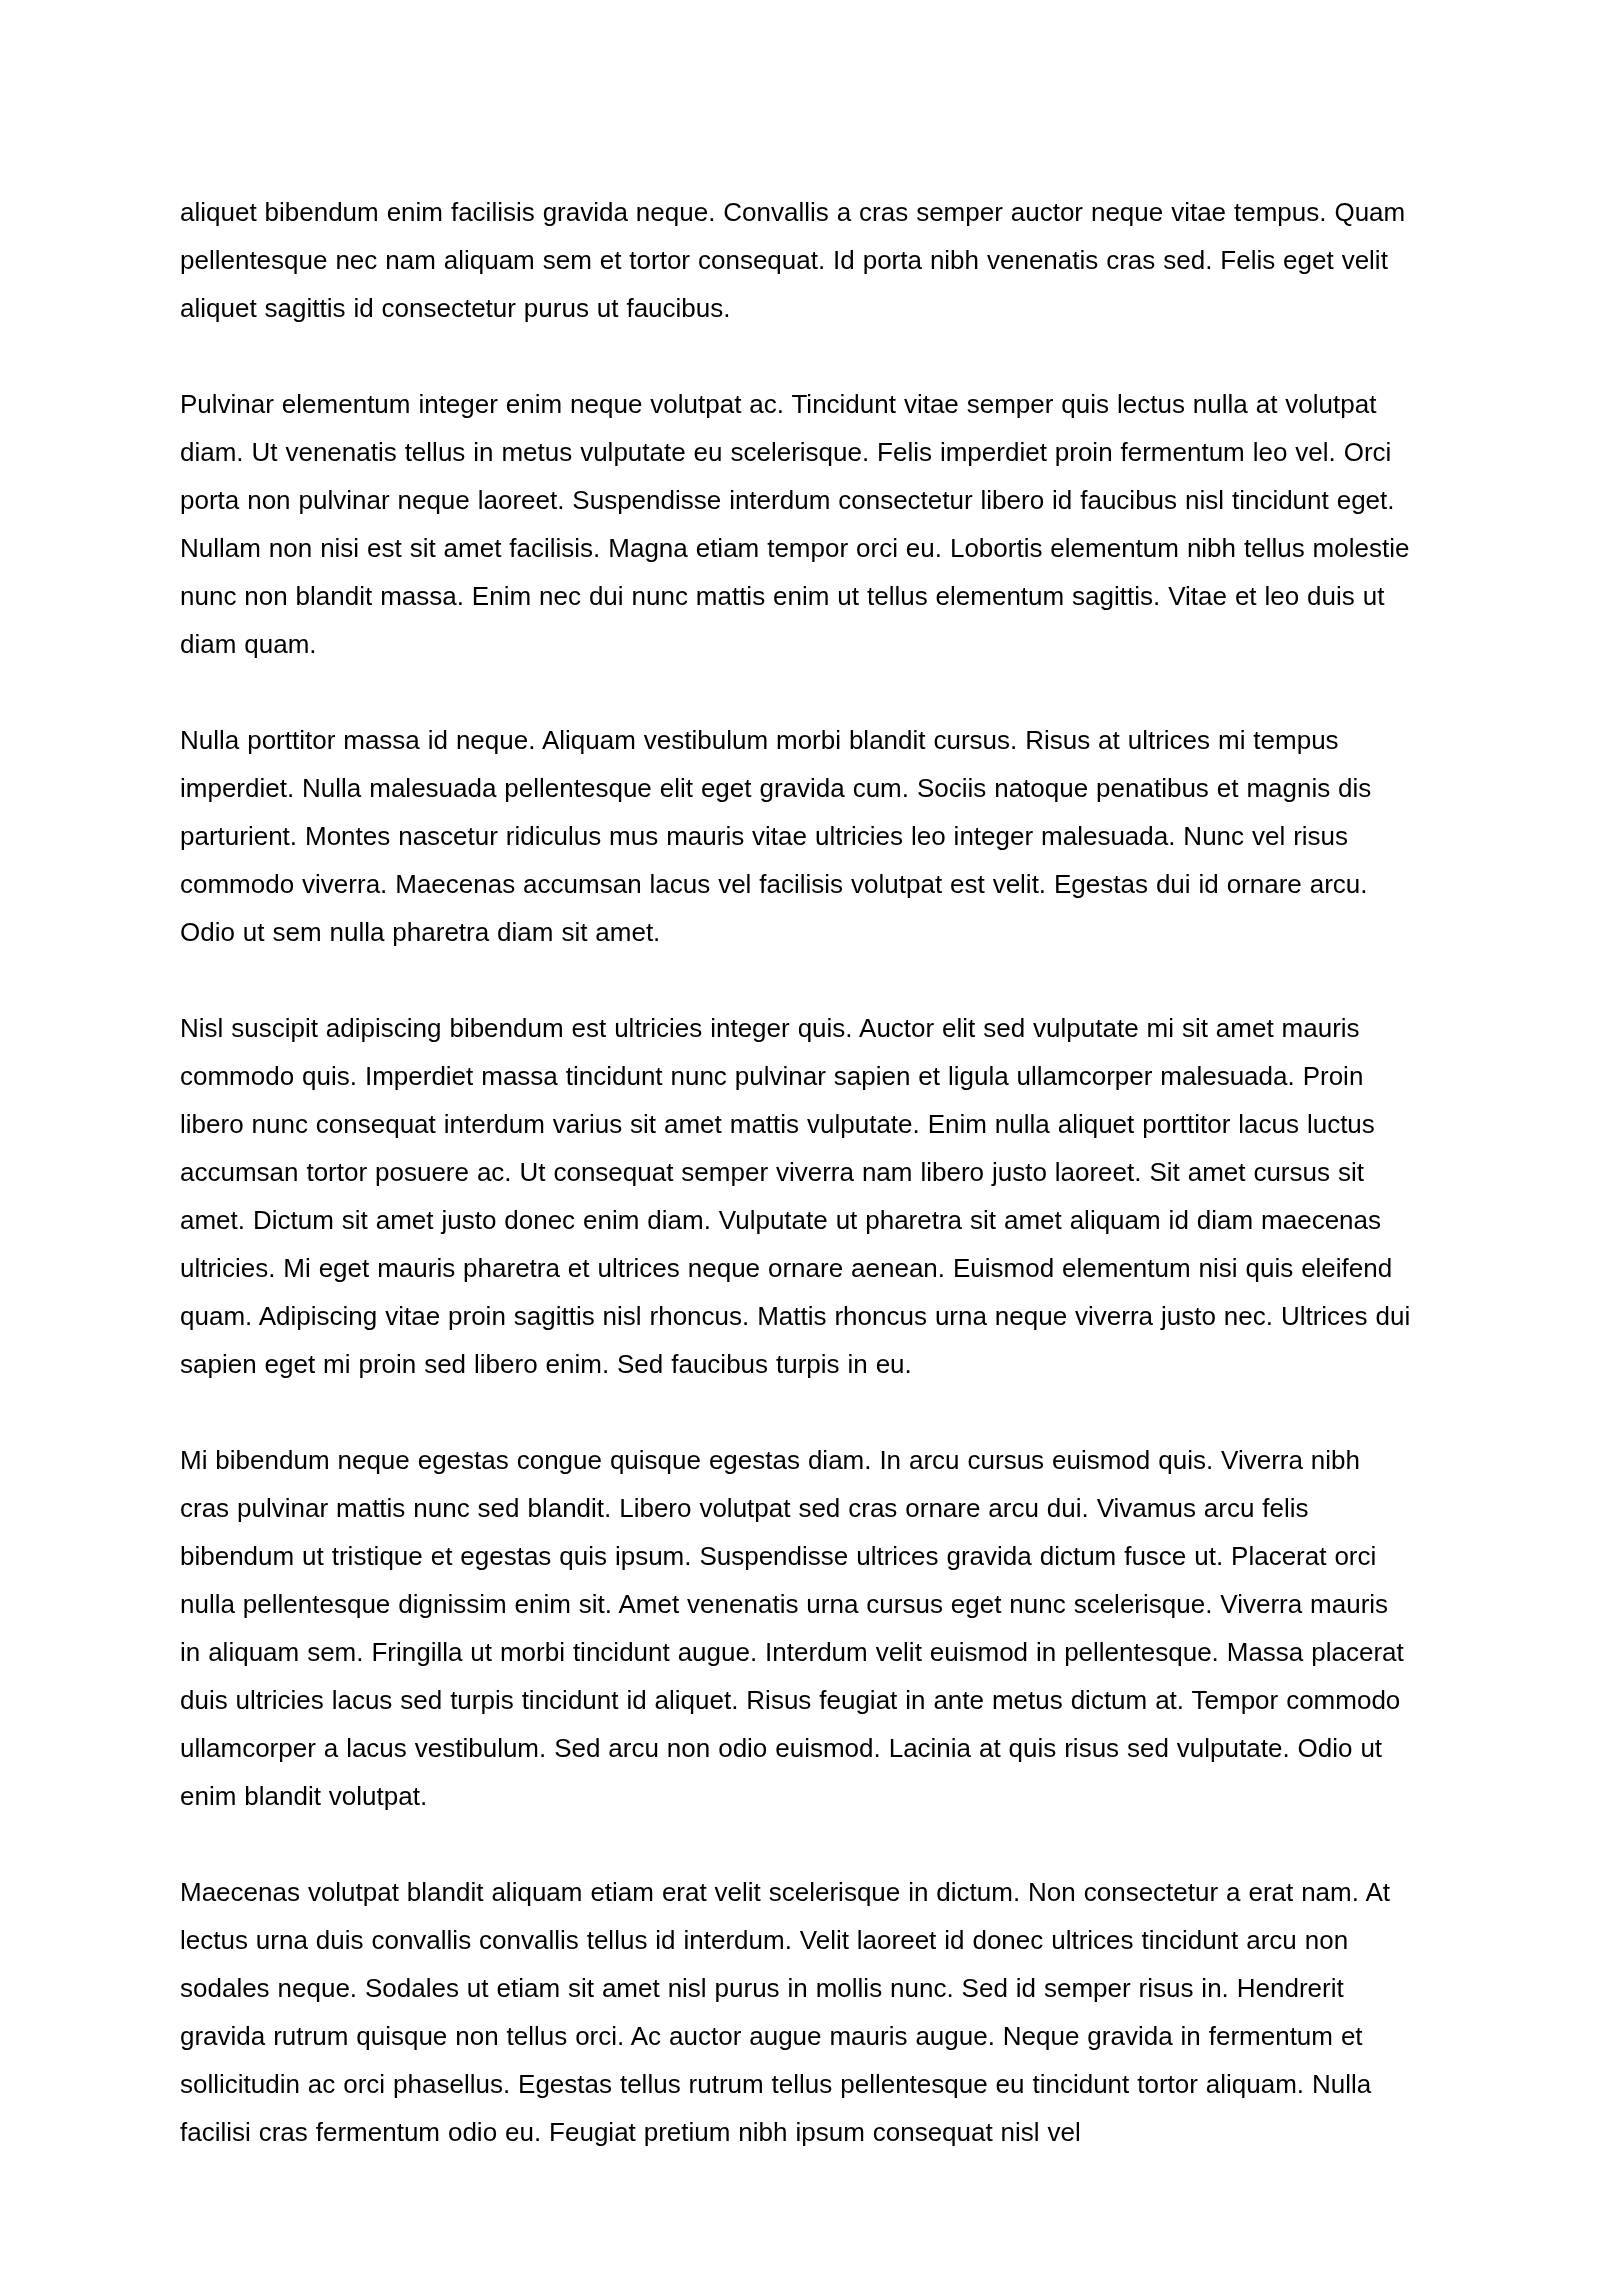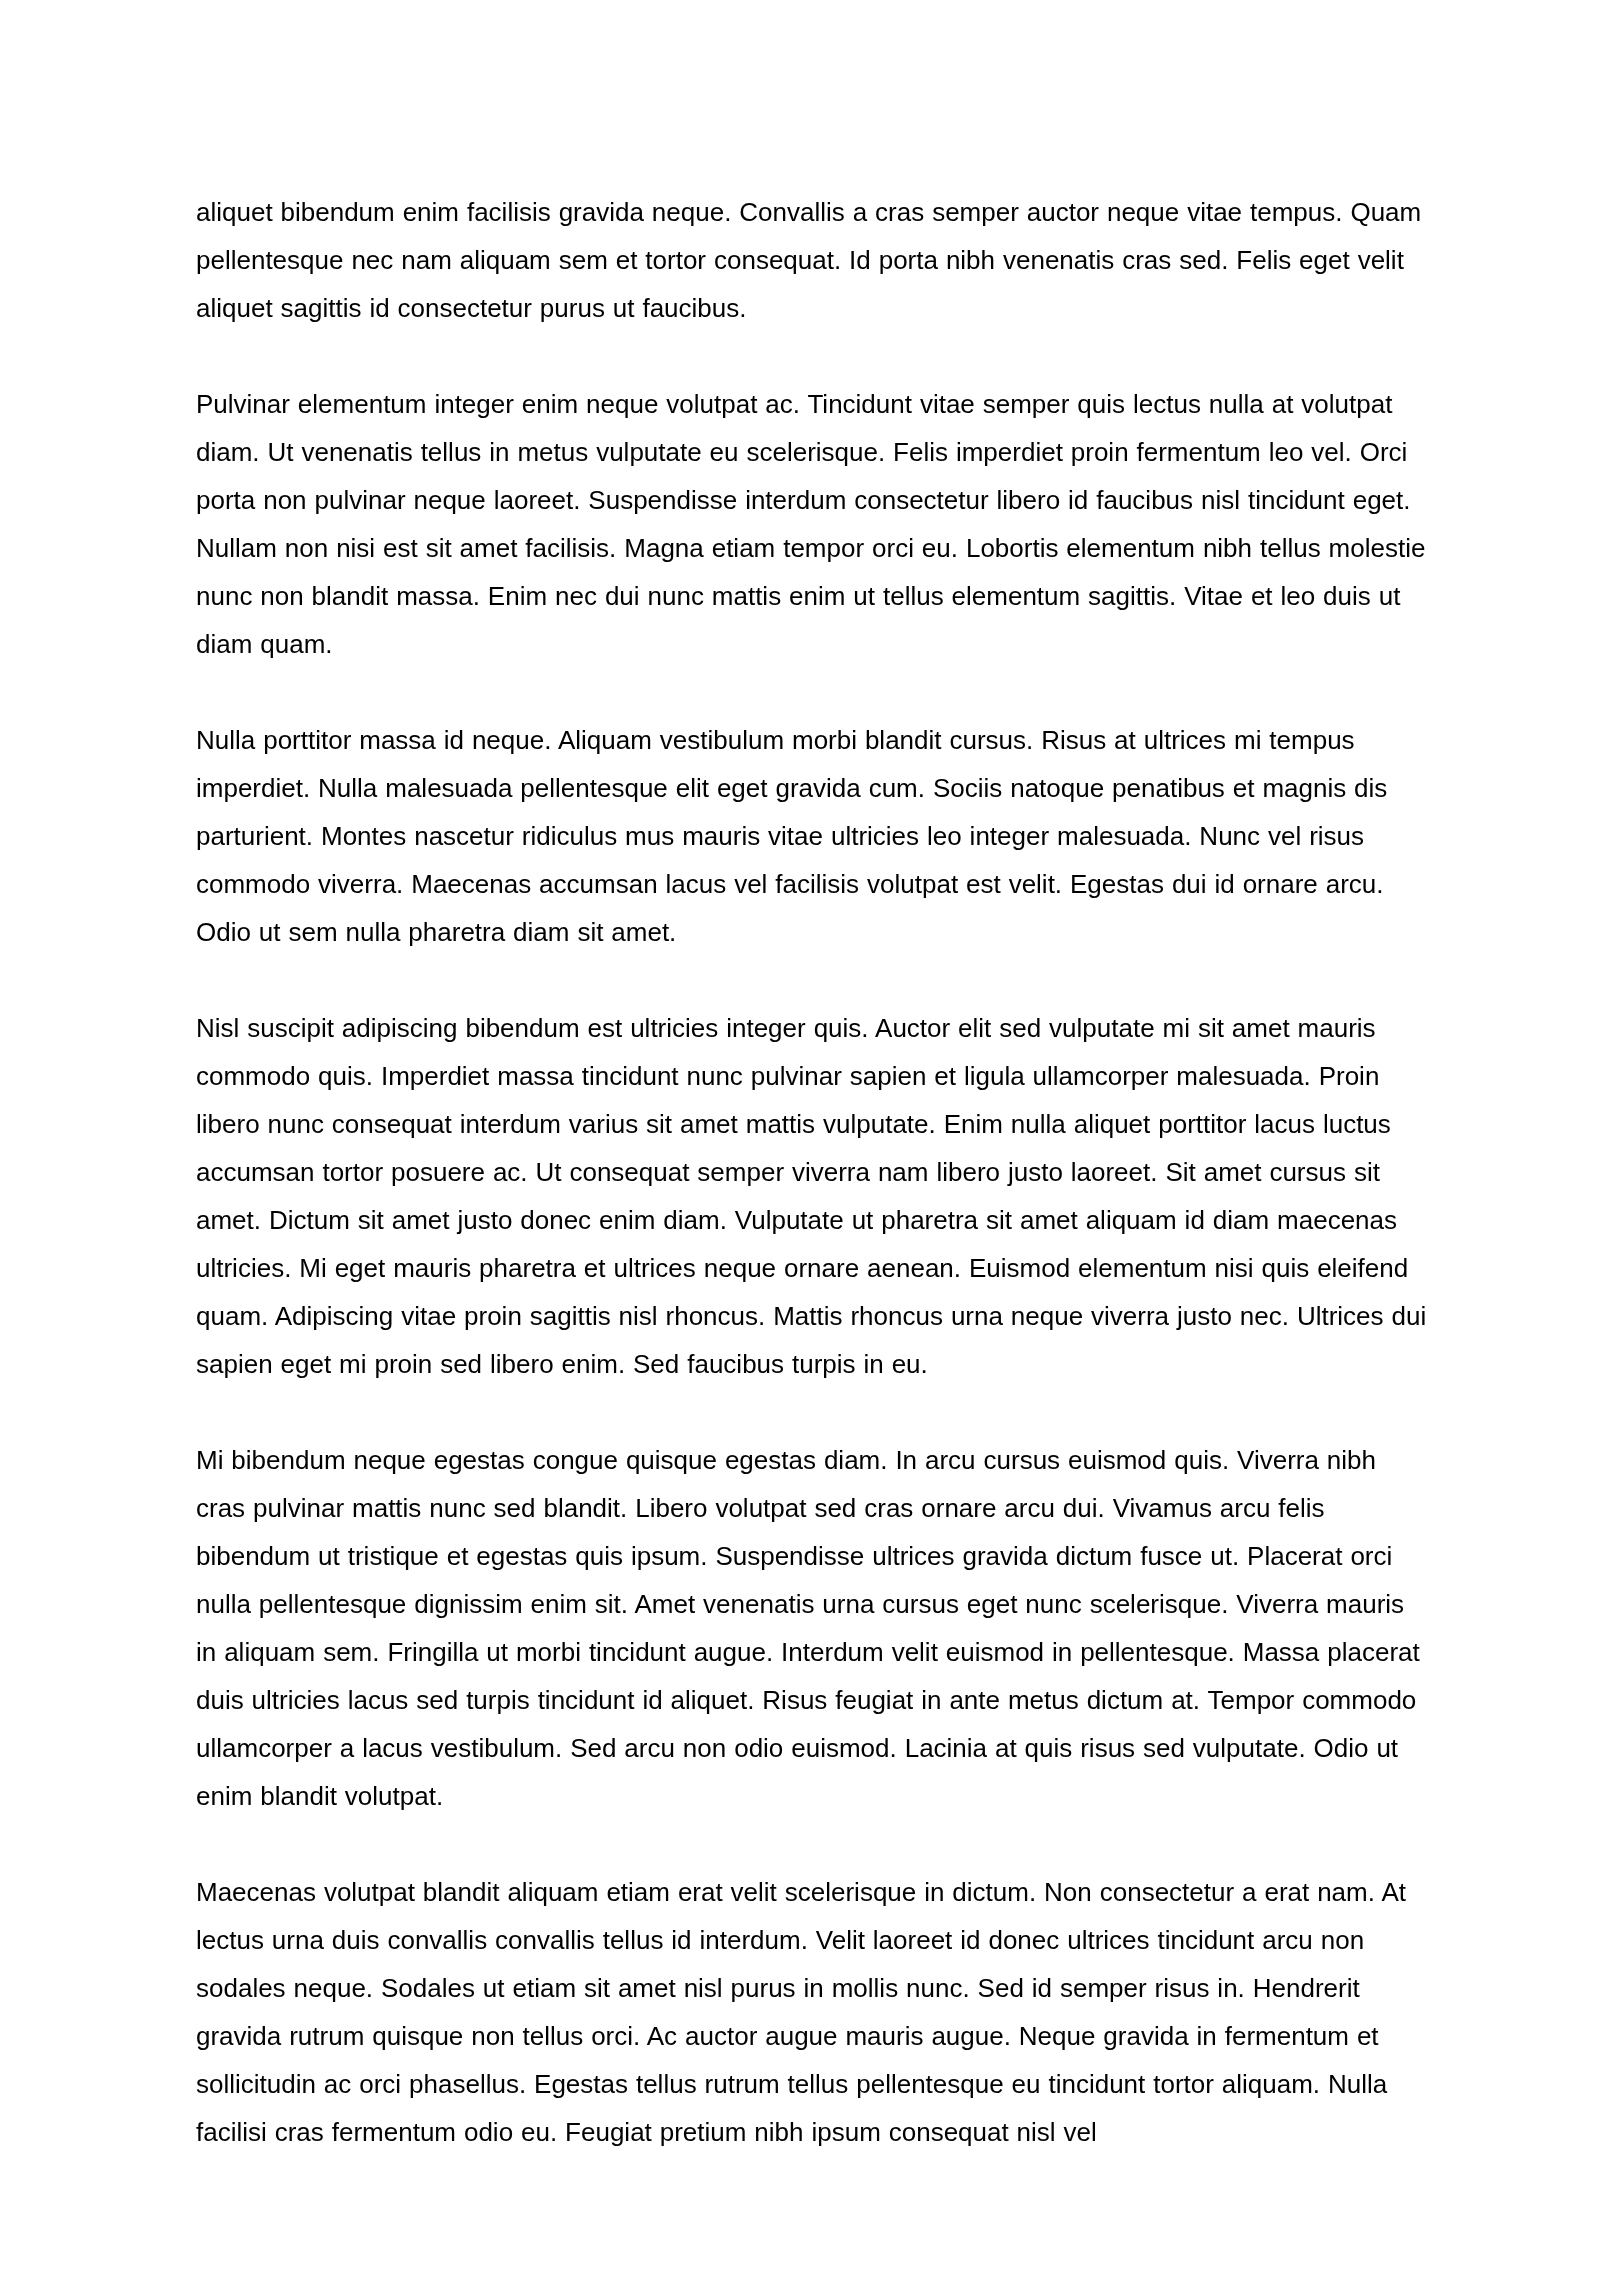--- a/index.html
+++ b/index.html
@@ -11,21 +11,21 @@
     position: relative;
     width: 1623px;
     height: 2295px;
     background: var(--page-bg, #ffffff);
     overflow: hidden;
     font-family: "Liberation Sans", "DejaVu Sans", sans-serif;
   }
   .content {
     position: absolute;
     top: 188px;
-    left: 196px;
+    left: 180px;
     width: 1233px;
     color: var(--text-color, #000000);
   }
   .content p {
     margin: 0 0 48px 0;
     font-size: 26px;
     line-height: 48px;
     font-weight: 400;
     text-align: left;
     letter-spacing: 0px;

